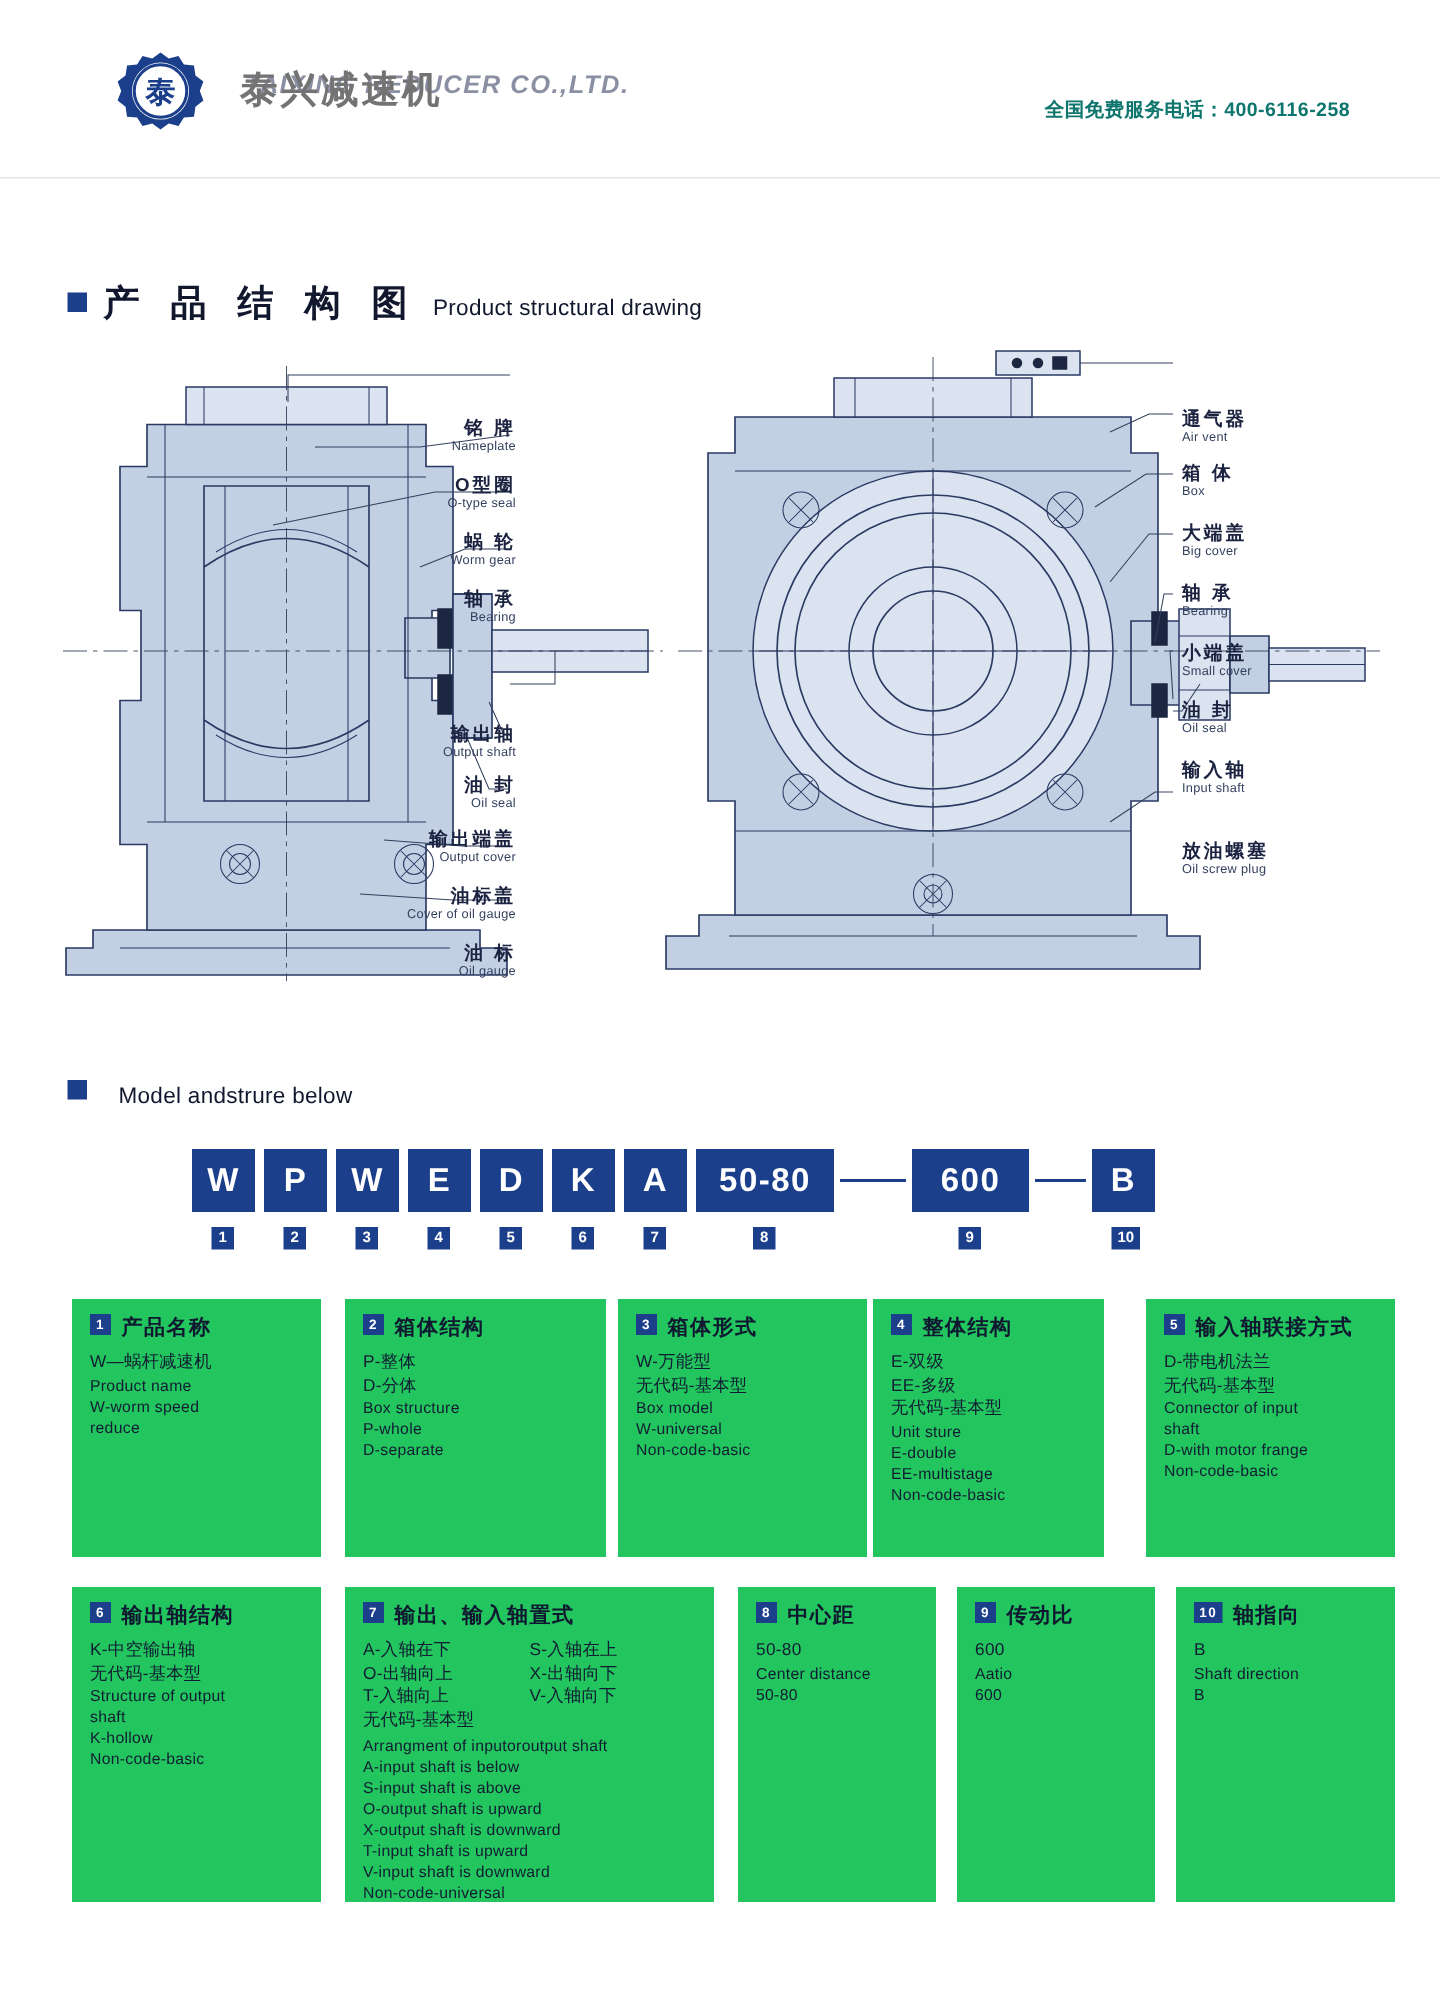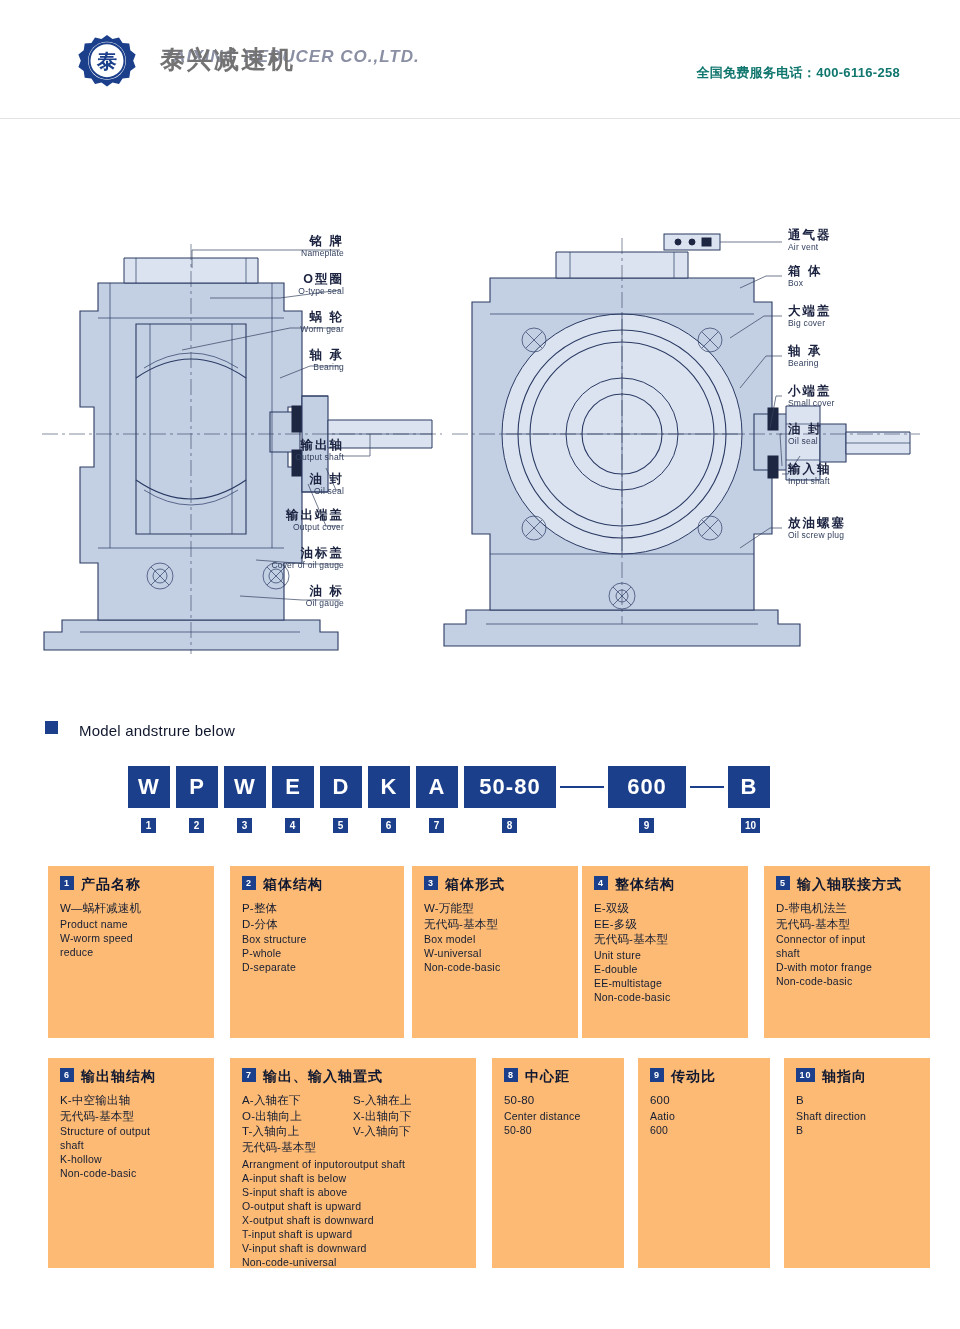--- a/index.html
+++ b/index.html
@@ -39,42 +39,42 @@
   .section-title{position:absolute;display:flex;align-items:baseline;}
   .sq{width:13px;height:13px;background:#1b3f8b;margin-right:11px;position:relative;top:-2px;}
   .title-cn{font-size:24px;font-weight:bold;letter-spacing:7px;color:#11182e;}
   .title-en{font-size:15px;color:#11182e;margin-left:10px;letter-spacing:.2px;}
 
   
   .drawing{
     position:absolute;left:40px;top:228px;width:880px;height:440px;
   }
   .callout{position:absolute;font-size:0;}
-  .callout .cn{display:block;font-size:12.5px;font-weight:bold;color:#1b2340;letter-spacing:2px;line-height:14px;}
+  .callout .cn{display:block;font-size:12.5px;font-weight:bold;color:#1b2340;letter-spacing:2px;line-height:14px;margin-top:44px;}
   .callout .en{display:block;font-size:8.5px;color:#33405e;letter-spacing:.2px;line-height:10px;}
   .callout.right{text-align:right;}
   .callout.left{text-align:left;}
 
   
   .codes{position:absolute;left:0;top:766px;width:960px;height:80px;}
   .code-box{
     position:absolute;top:0;height:42px;
     background:#1b3f8b;color:#ffffff;
     display:flex;align-items:center;justify-content:center;
     font-weight:bold;font-size:22px;letter-spacing:1px;
   }
   .code-num{
     position:absolute;top:52px;width:15px;height:15px;background:#1b3f8b;color:#fff;
     font-size:10px;display:flex;align-items:center;justify-content:center;font-weight:bold;
   }
   .code-dash{position:absolute;top:20px;height:2px;background:#1b3f8b;}
 
   
   .panel{
-    position:absolute;background:#fdba74;
+    position:absolute;background:#22c55e;
     padding:10px 12px 12px 12px;box-sizing:border-box;
   }
   .panel .badge{
     display:inline-flex;align-items:center;justify-content:center;
     width:14px;height:14px;background:#1b3f8b;color:#fff;font-size:9px;font-weight:bold;
     margin-right:7px;vertical-align:3px;
   }
   .panel .head{font-size:14px;font-weight:bold;color:#0f1830;letter-spacing:1px;}
   .panel .lines{margin-top:7px;}
   .panel .ln{font-size:11.5px;color:#121c33;line-height:15.5px;letter-spacing:.2px;}
@@ -96,20 +96,25 @@
         <circle cx="29" cy="26.7" r="19" fill="#ffffff"></circle>
         <circle cx="29" cy="26.7" r="17.5" fill="none" stroke="#1b3f8b" stroke-width="2"></circle>
         <text x="29" y="34" font-size="20" font-weight="bold" fill="#1b3f8b" text-anchor="middle" font-family="'Liberation Sans',sans-serif">泰</text>
       </svg>
     </div>
     <div class="brand-en">TAIXING REDUCER CO.,LTD.</div>
     <div class="brand-cn">泰兴减速机</div>
     <div class="hotline">全国免费服务电话：400-6116-258</div>
   </div>
 
+  <div class="section-title" style="left:45px;top:186px;">
+    <span class="sq"></span>
+    <span class="title-cn">产 品 结 构 图</span>
+    <span class="title-en">Product structural drawing</span>
+  </div>
 
   <div class="drawing">
     <svg width="880" height="440" viewBox="0 0 880 440">
       <defs>
         <style>
           .ln{fill:none;stroke:#2a3a63;stroke-width:1.1;}
           .lnt{fill:none;stroke:#2a3a63;stroke-width:0.7;}
           .fillb{fill:#c3cfe3;stroke:#2a3a63;stroke-width:1.1;}
           .filll{fill:#dbe3f0;stroke:#2a3a63;stroke-width:1;}
           .dark{fill:#1d2742;stroke:#1d2742;}
@@ -362,21 +367,21 @@
     <div class="head"><span class="badge">3</span><span>箱体形式</span></div>
     <div class="lines">
       <div class="ln">W-万能型</div>
       <div class="ln">无代码-基本型</div>
       <div class="ln en">Box model</div>
       <div class="ln en">W-universal</div>
       <div class="ln en">Non-code-basic</div>
     </div>
   </div>
 
-  <div class="panel" style="left:582px;top:866px;width:166px;height:172px;">
+  <div class="panel" style="left:582px;top:866px;width:154px;height:172px;">
     <div class="head"><span class="badge">4</span><span>整体结构</span></div>
     <div class="lines">
       <div class="ln">E-双级</div>
       <div class="ln">EE-多级</div>
       <div class="ln">无代码-基本型</div>
       <div class="ln en">Unit  sture</div>
       <div class="ln en">E-double</div>
       <div class="ln en">EE-multistage</div>
       <div class="ln en">Non-code-basic</div>
     </div>

